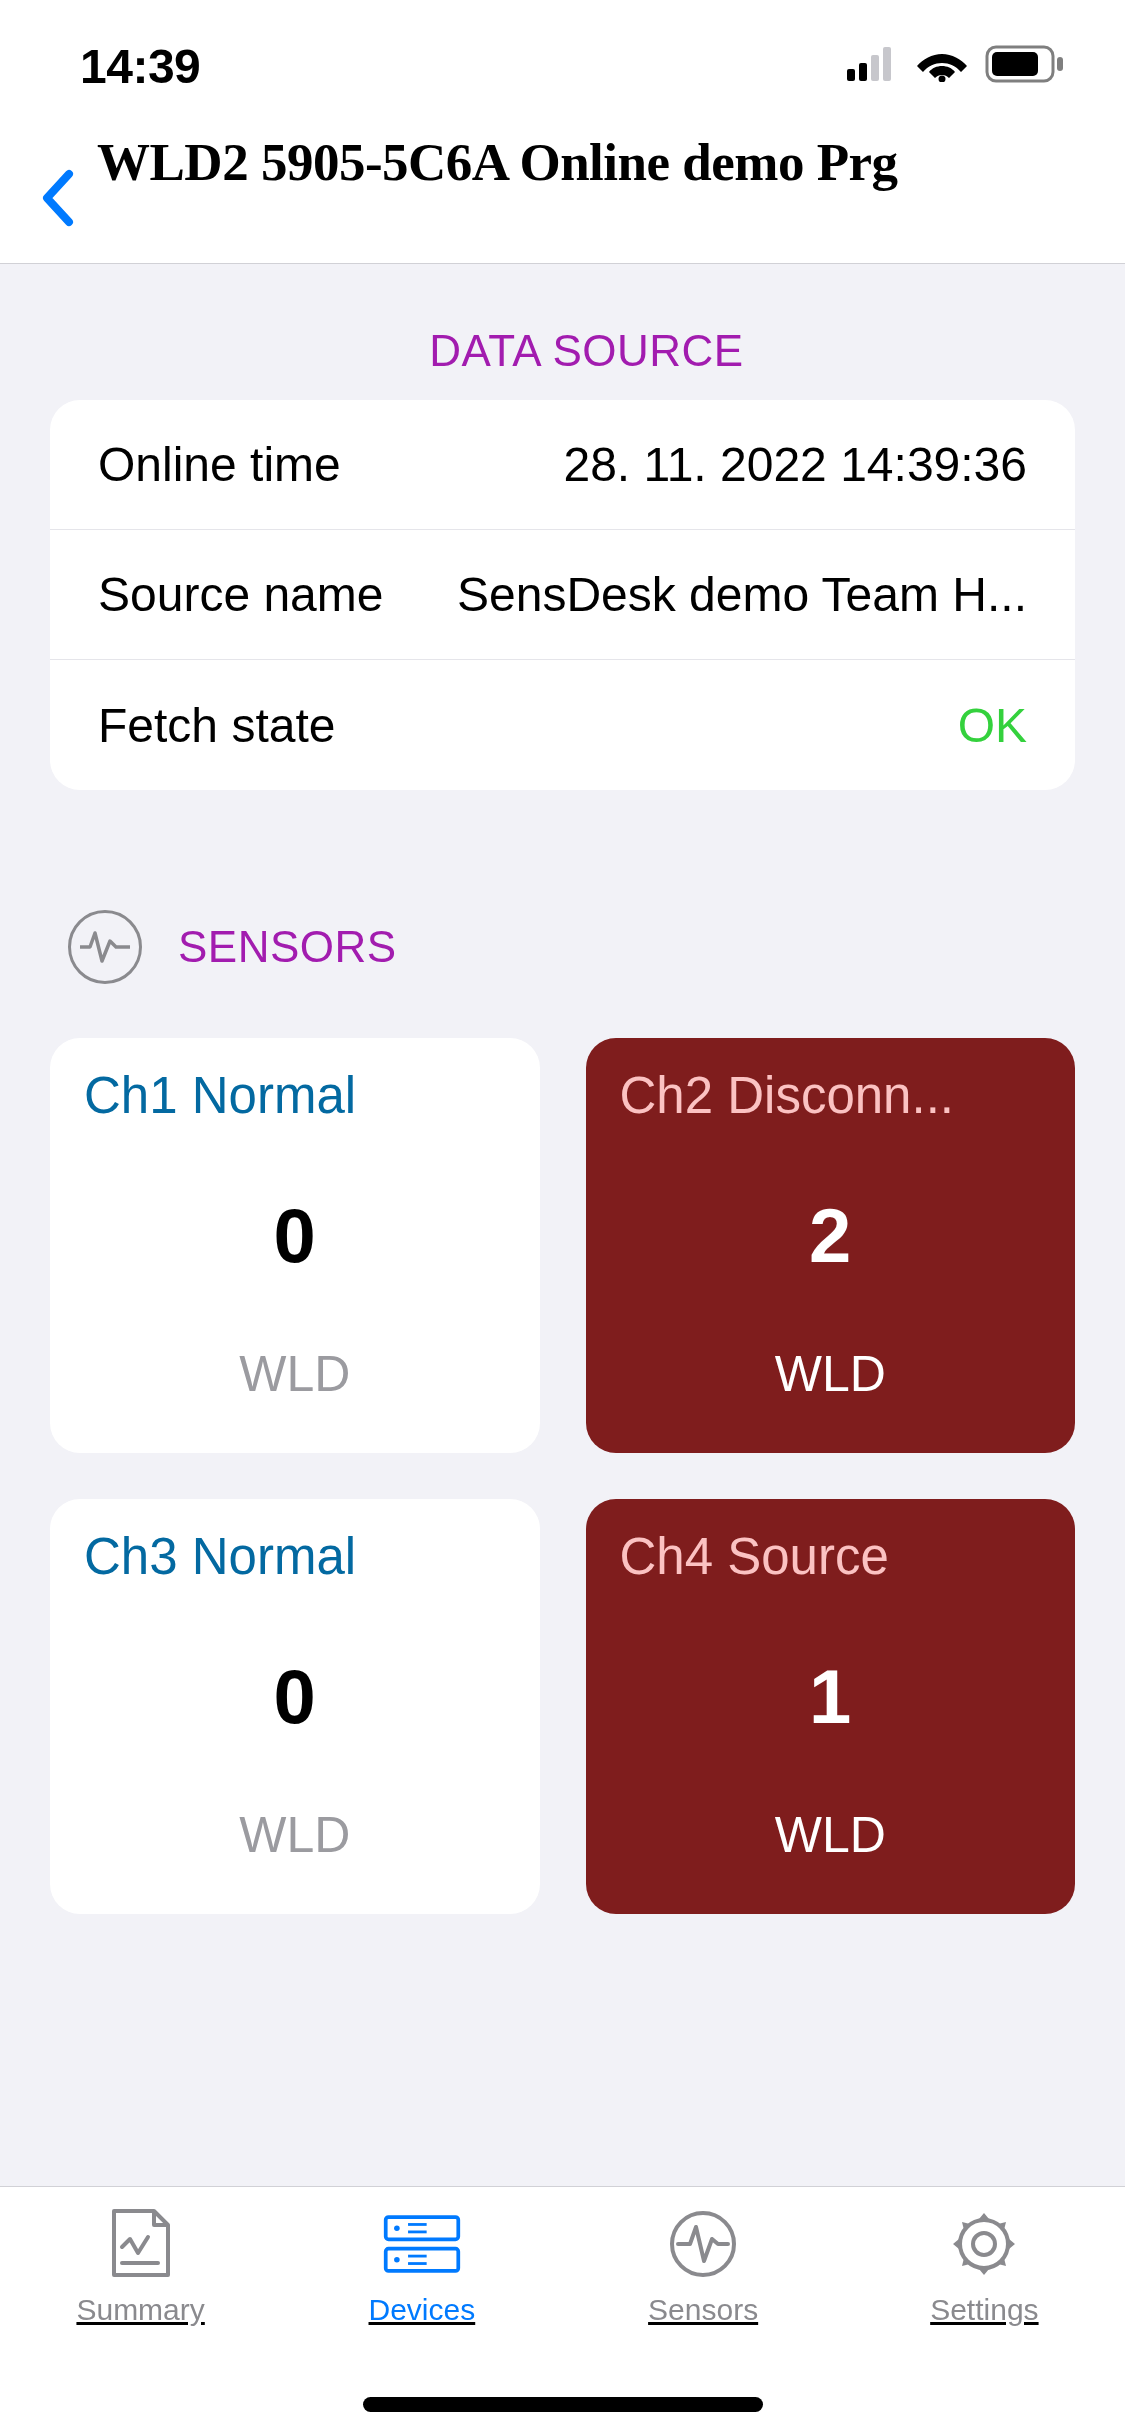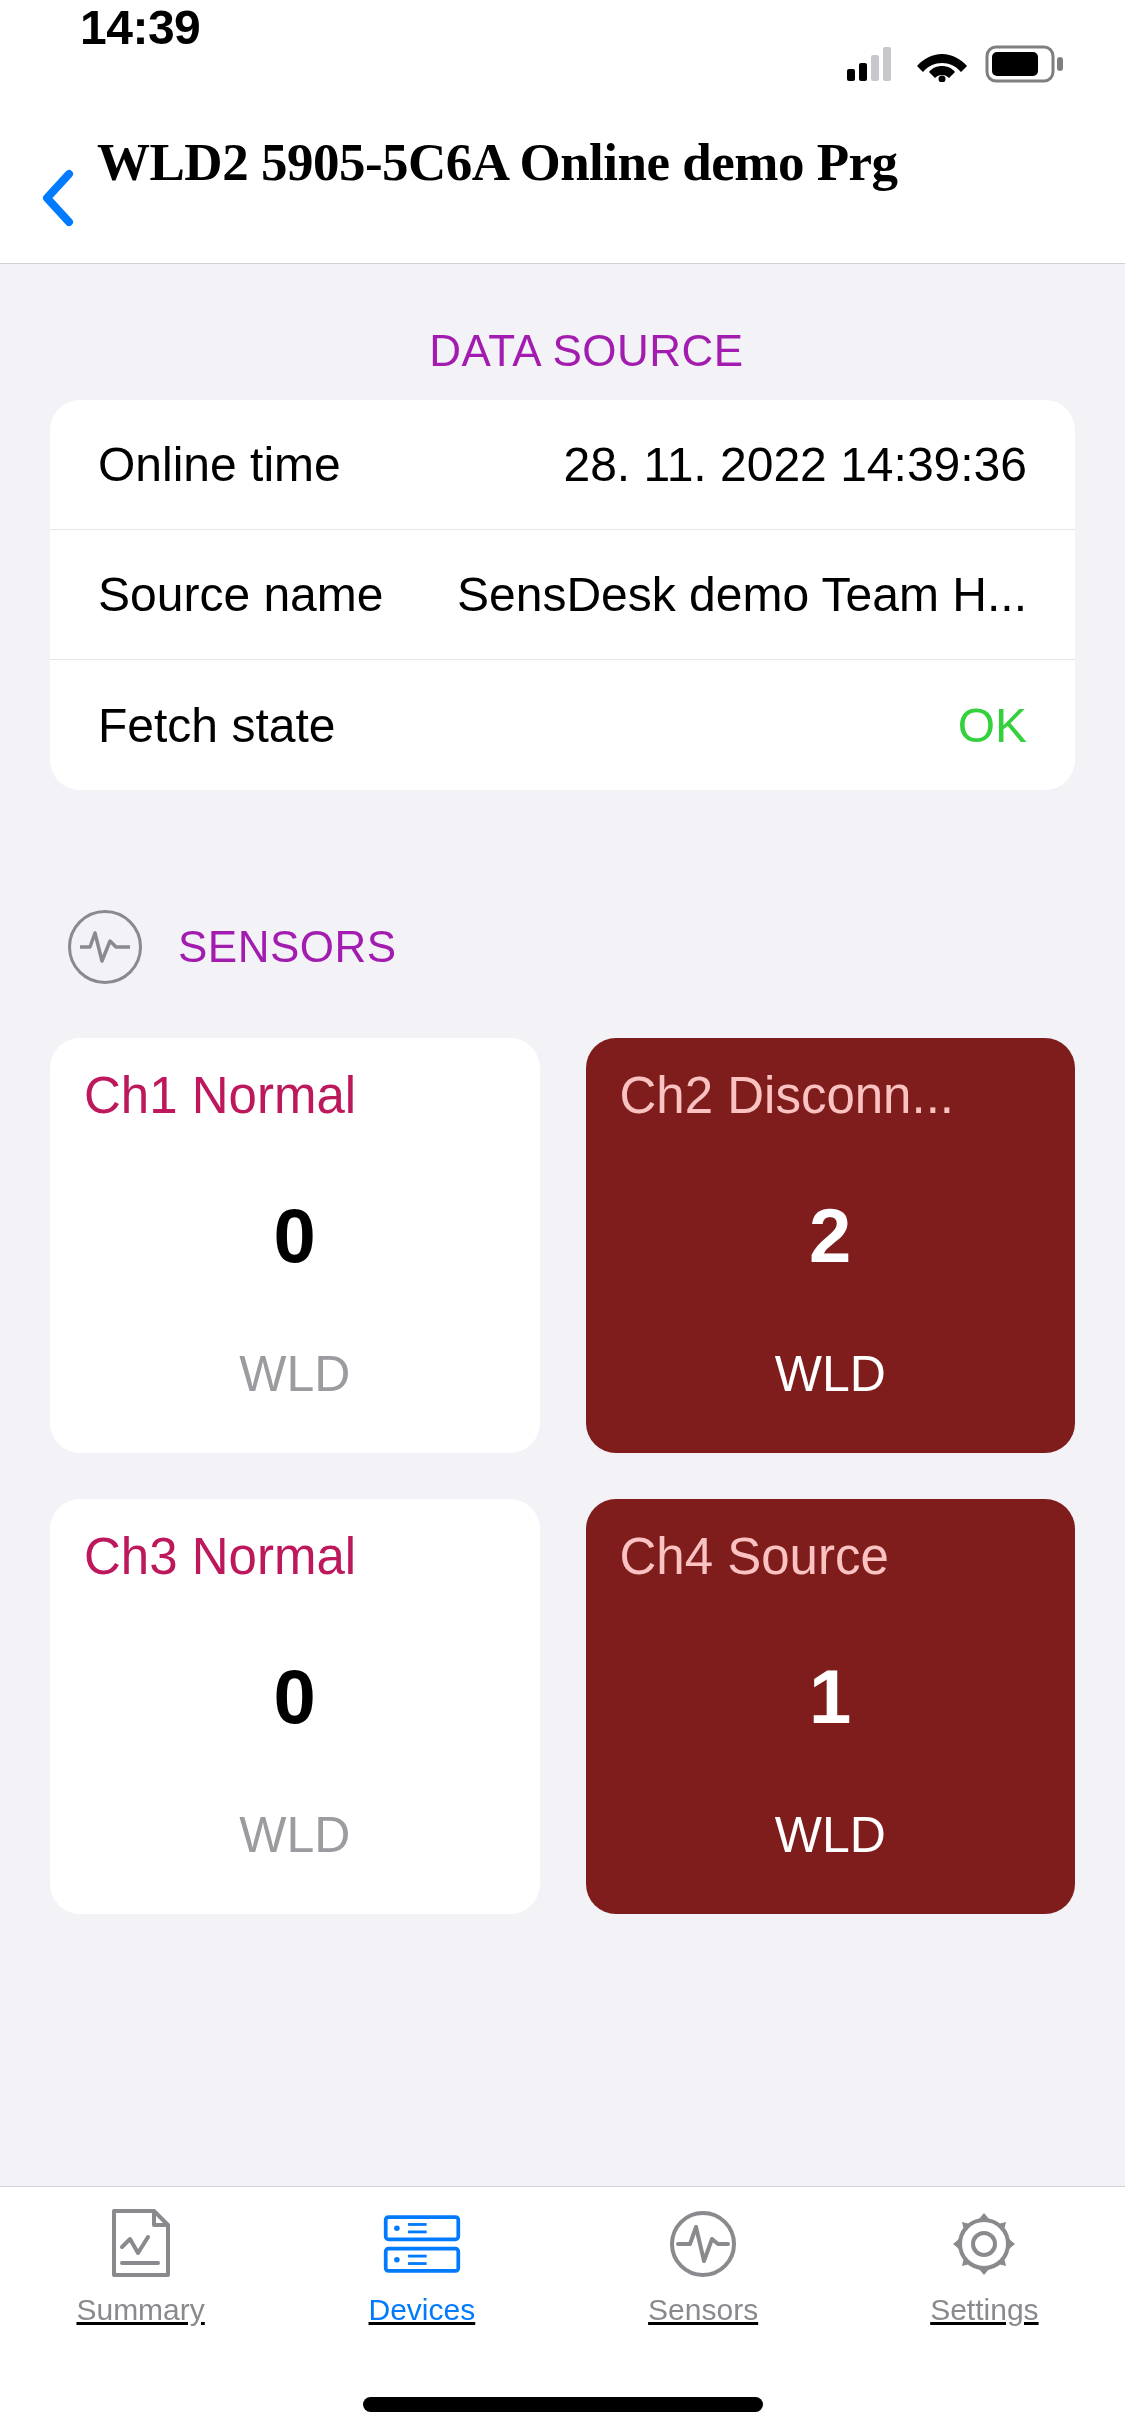--- a/index.html
+++ b/index.html
@@ -9,20 +9,21 @@
   font-family: -apple-system, "SF Pro Text", "Helvetica Neue", Arial, sans-serif;
   background: #f2f2f7;
   position: relative;
   overflow: hidden;
 }
 
 
 .status-bar {
   height: 132px;
   display: flex;
+  align-items: center;
   justify-content: space-between;
   padding: 0 60px 0 80px;
   background: #fff;
 }
 .status-time { font-size: 48px; font-weight: 600; letter-spacing: -0.5px; }
 .status-icons { display: flex; align-items: center; gap: 18px; }
 
 
 .nav-header {
   height: 132px;
@@ -93,21 +94,21 @@
   border-radius: 30px;
   height: 415px;
   display: flex;
   flex-direction: column;
   align-items: center;
   padding: 28px 34px 50px;
 }
 .sensor-card.alert { background: #7f1d1d; }
 .sensor-name {
   font-size: 51px;
-  color: #be185d;
+  color: #0369a1;
   align-self: flex-start;
   width: 100%;
   white-space: nowrap;
   overflow: hidden;
   text-overflow: ellipsis;
 }
 .sensor-card.alert .sensor-name { color: #fbc2c2; }
 .sensor-value {
   font-size: 76px;
   font-weight: 700;

